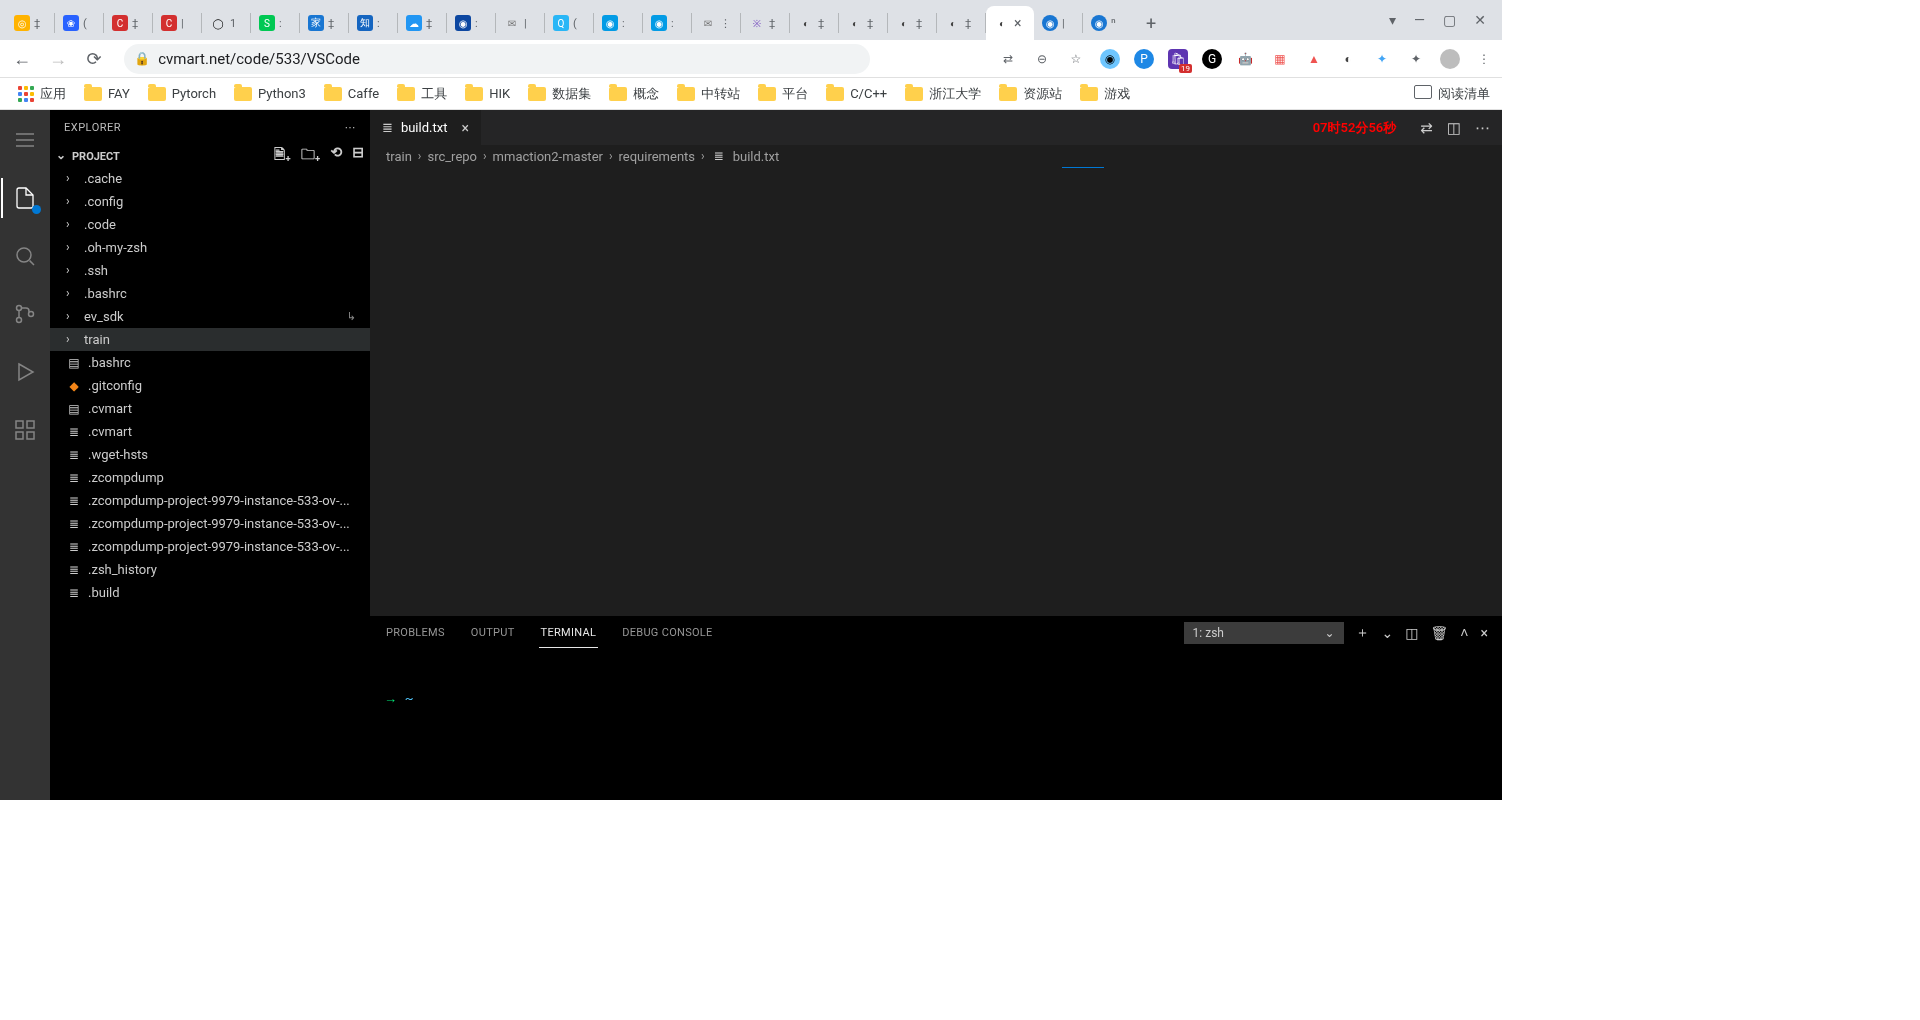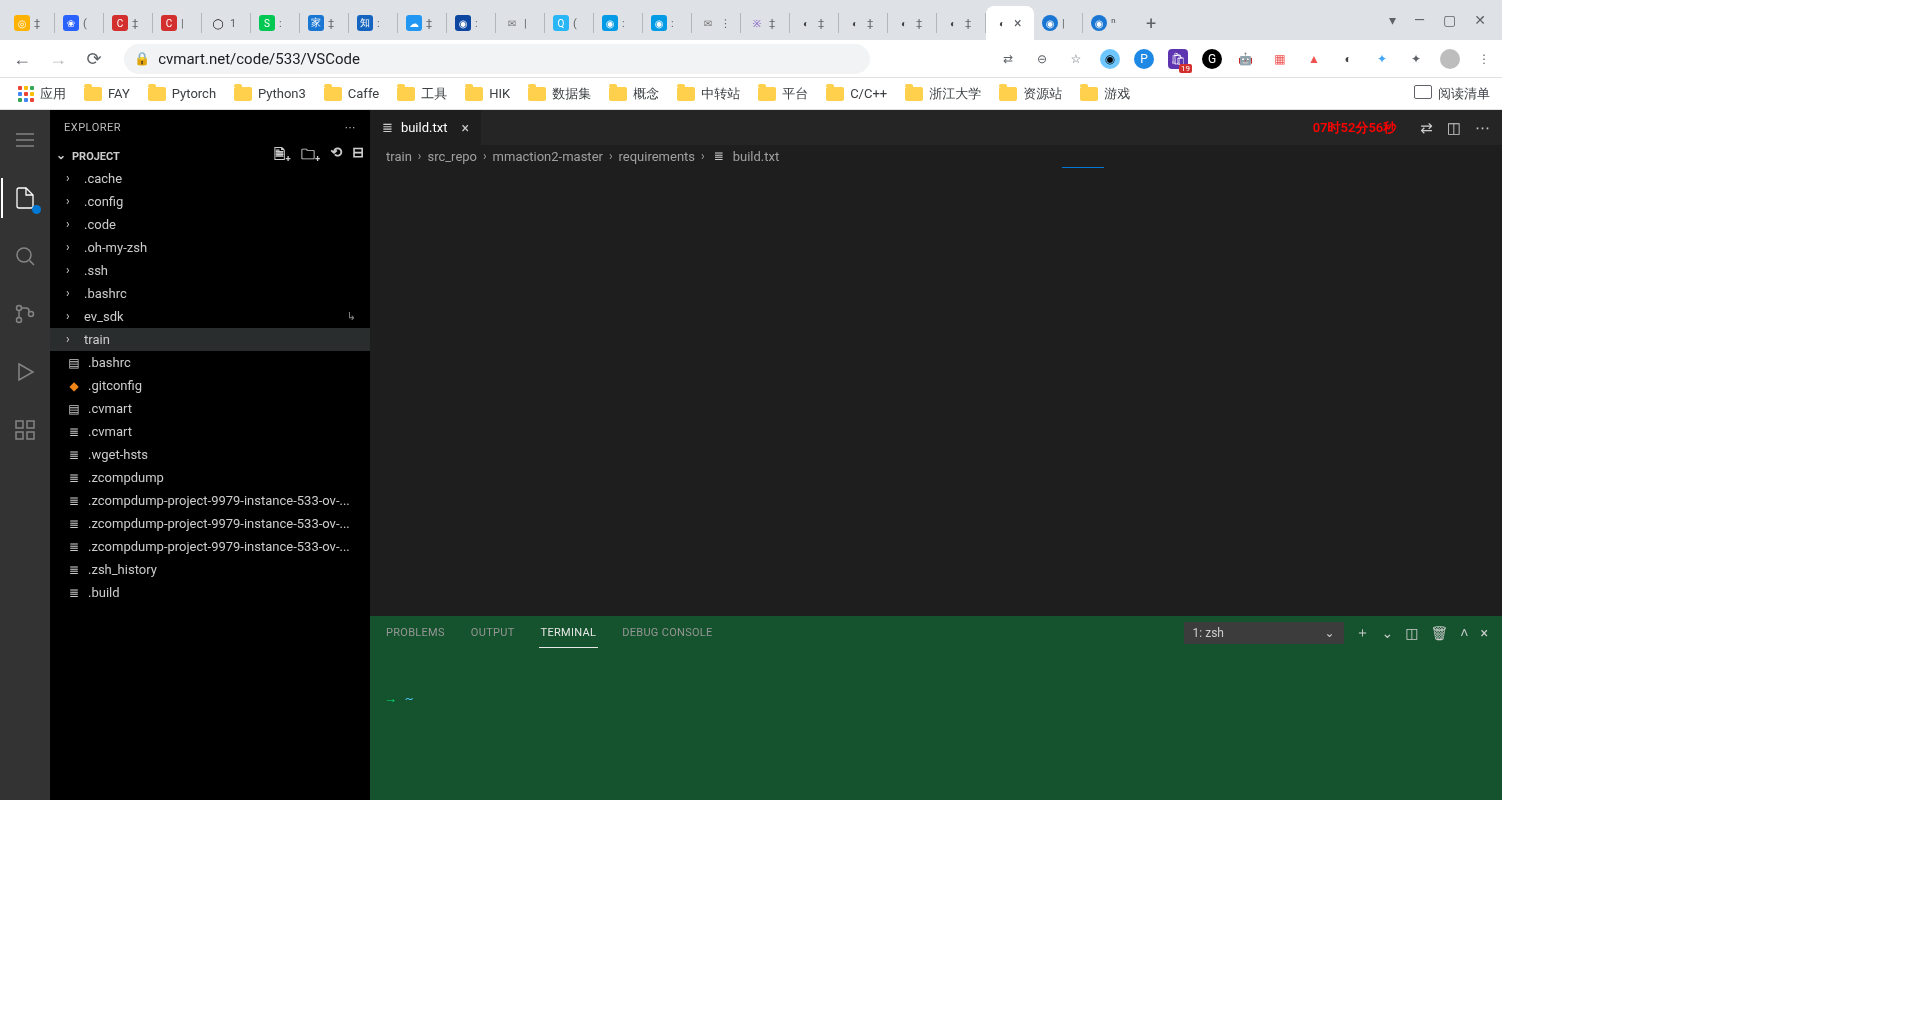--- a/index.html
+++ b/index.html
@@ -72,21 +72,21 @@
 .timer { color: #ff0000; font-size: 13px; font-weight: 600; padding-right: 12px; display: flex; align-items: center; }
 .tabs-actions { display: flex; align-items: center; gap: 14px; padding: 0 12px; color: #ccc; }
 .tabs-actions span { font-size: 15px; }
 
 .breadcrumb { height: 22px; display: flex; align-items: center; padding: 0 16px; gap: 6px; color: #a0a0a0; font-size: 13px; position: relative; }
 .breadcrumb .chev { color: #a0a0a0; font-size: 12px; }
 .bc-underline { position: absolute; bottom: -1px; left: 692px; width: 42px; height: 1px; background: #0078d4; }
 
 .editor-body { flex: 1; background: #1e1e1e; }
 
-.panel { height: 185px; border-top: 1px solid #1e1e1e; display: flex; flex-direction: column; background: #14532d; gap: 36px; }
+.panel { height: 185px; border-top: 1px solid #1e1e1e; display: flex; flex-direction: column; background: #000000; gap: 36px; }
 .panel-tabs { height: 33px; display: flex; align-items: center; padding: 0 14px; gap: 22px; font-size: 11px; color: #969696; }
 .panel-tab { padding: 8px 2px; text-transform: uppercase; letter-spacing: 0.3px; }
 .panel-tab.active { color: #e7e7e7; border-bottom: 1px solid #e7e7e7; }
 .panel-spacer { flex: 1; }
 .panel-right { display: flex; align-items: center; gap: 12px; color: #ccc; }
 .term-select { background: #3c3c3c; border: 1px solid #3c3c3c; height: 22px; width: 160px; display: flex; align-items: center; justify-content: space-between; padding: 0 8px; font-size: 12px; color: #ccc; }
 .panel-right .picon { font-size: 14px; }
 .terminal-body { flex: 1; padding: 6px 14px; font-family: Menlo, Consolas, monospace; font-size: 13px; }
 .prompt-arrow { color: #00e676; font-weight: 700; }
 .prompt-tilde { color: #4fc3f7; }

